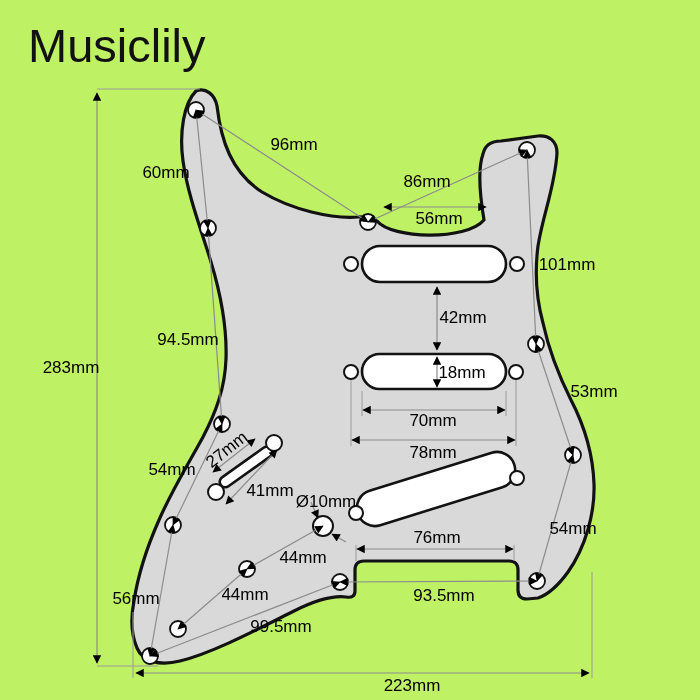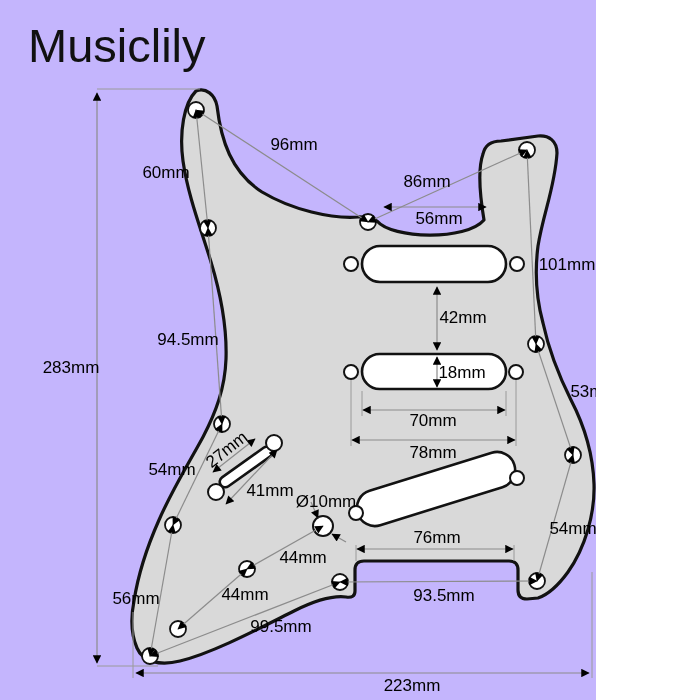--- a/index.html
+++ b/index.html
@@ -1,16 +1,16 @@
 <!DOCTYPE html>
 <html><head>
 <meta charset="utf-8">
 <style>
   html,body{margin:0;padding:0;background:#ffffff;}
-  .stage{position:relative;width:596px;height:700px;background:#c4b5fd;overflow:hidden;
+  .stage{position:relative;width:700px;height:700px;background:#bef264;overflow:hidden;
          font-family:"Liberation Sans", sans-serif;}
   svg{display:block;}
   .brand-text{font-family:"Liberation Sans", sans-serif;font-size:47px;font-weight:500;fill:#111111;letter-spacing:0px;}
   .dim-label{font-family:"Liberation Sans", sans-serif;font-size:17px;fill:#000000;}
   .guard{fill:#d9d9d9;stroke:#121212;stroke-width:3.2;stroke-linejoin:round;}
   .slot{fill:#ffffff;stroke:#121212;stroke-width:2.6;}
   .hole{fill:#ffffff;stroke:#121212;stroke-width:2;}
   .screw{fill:#ffffff;stroke:#121212;stroke-width:1.8;}
   .dline{stroke:#8c8c8c;stroke-width:1.2;fill:none;}
   .eline{stroke:#9a9a9a;stroke-width:1;fill:none;}

